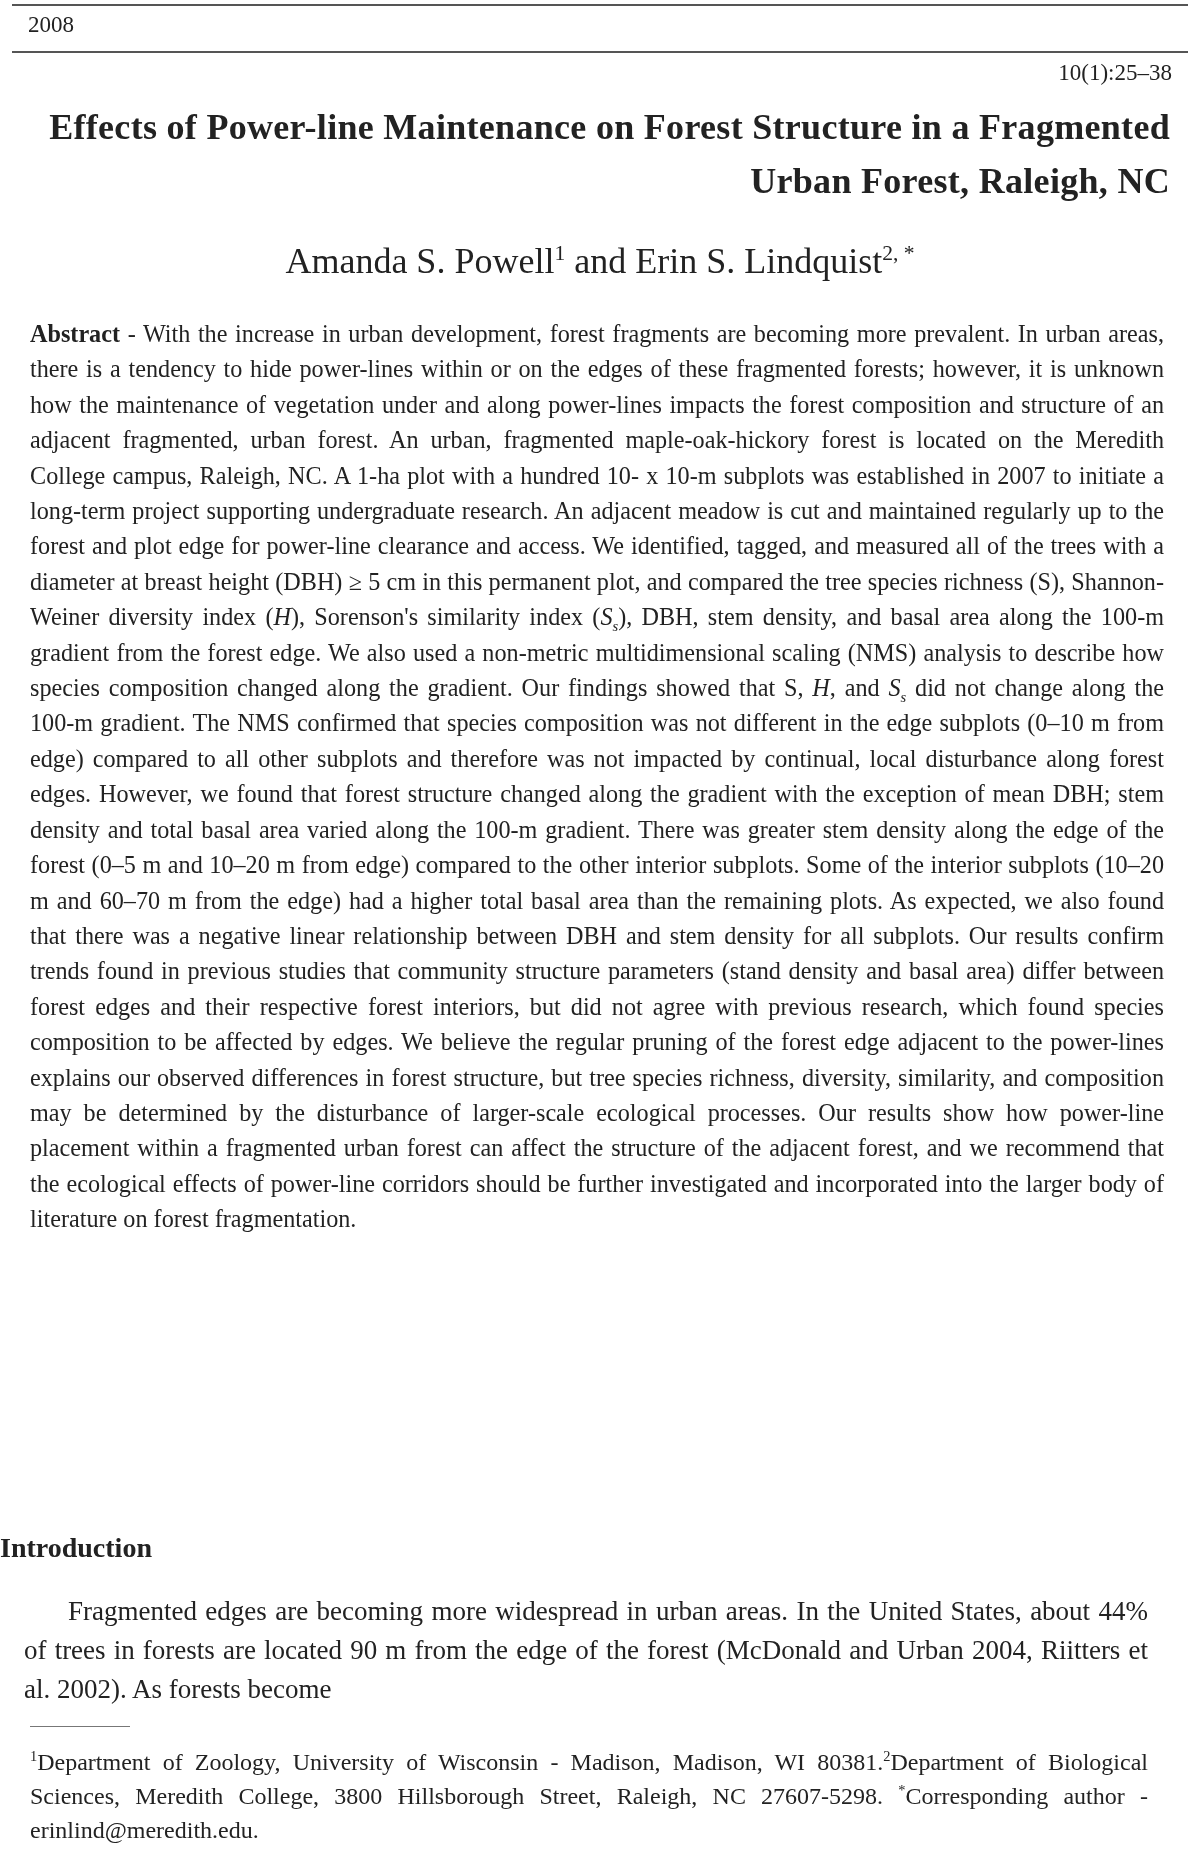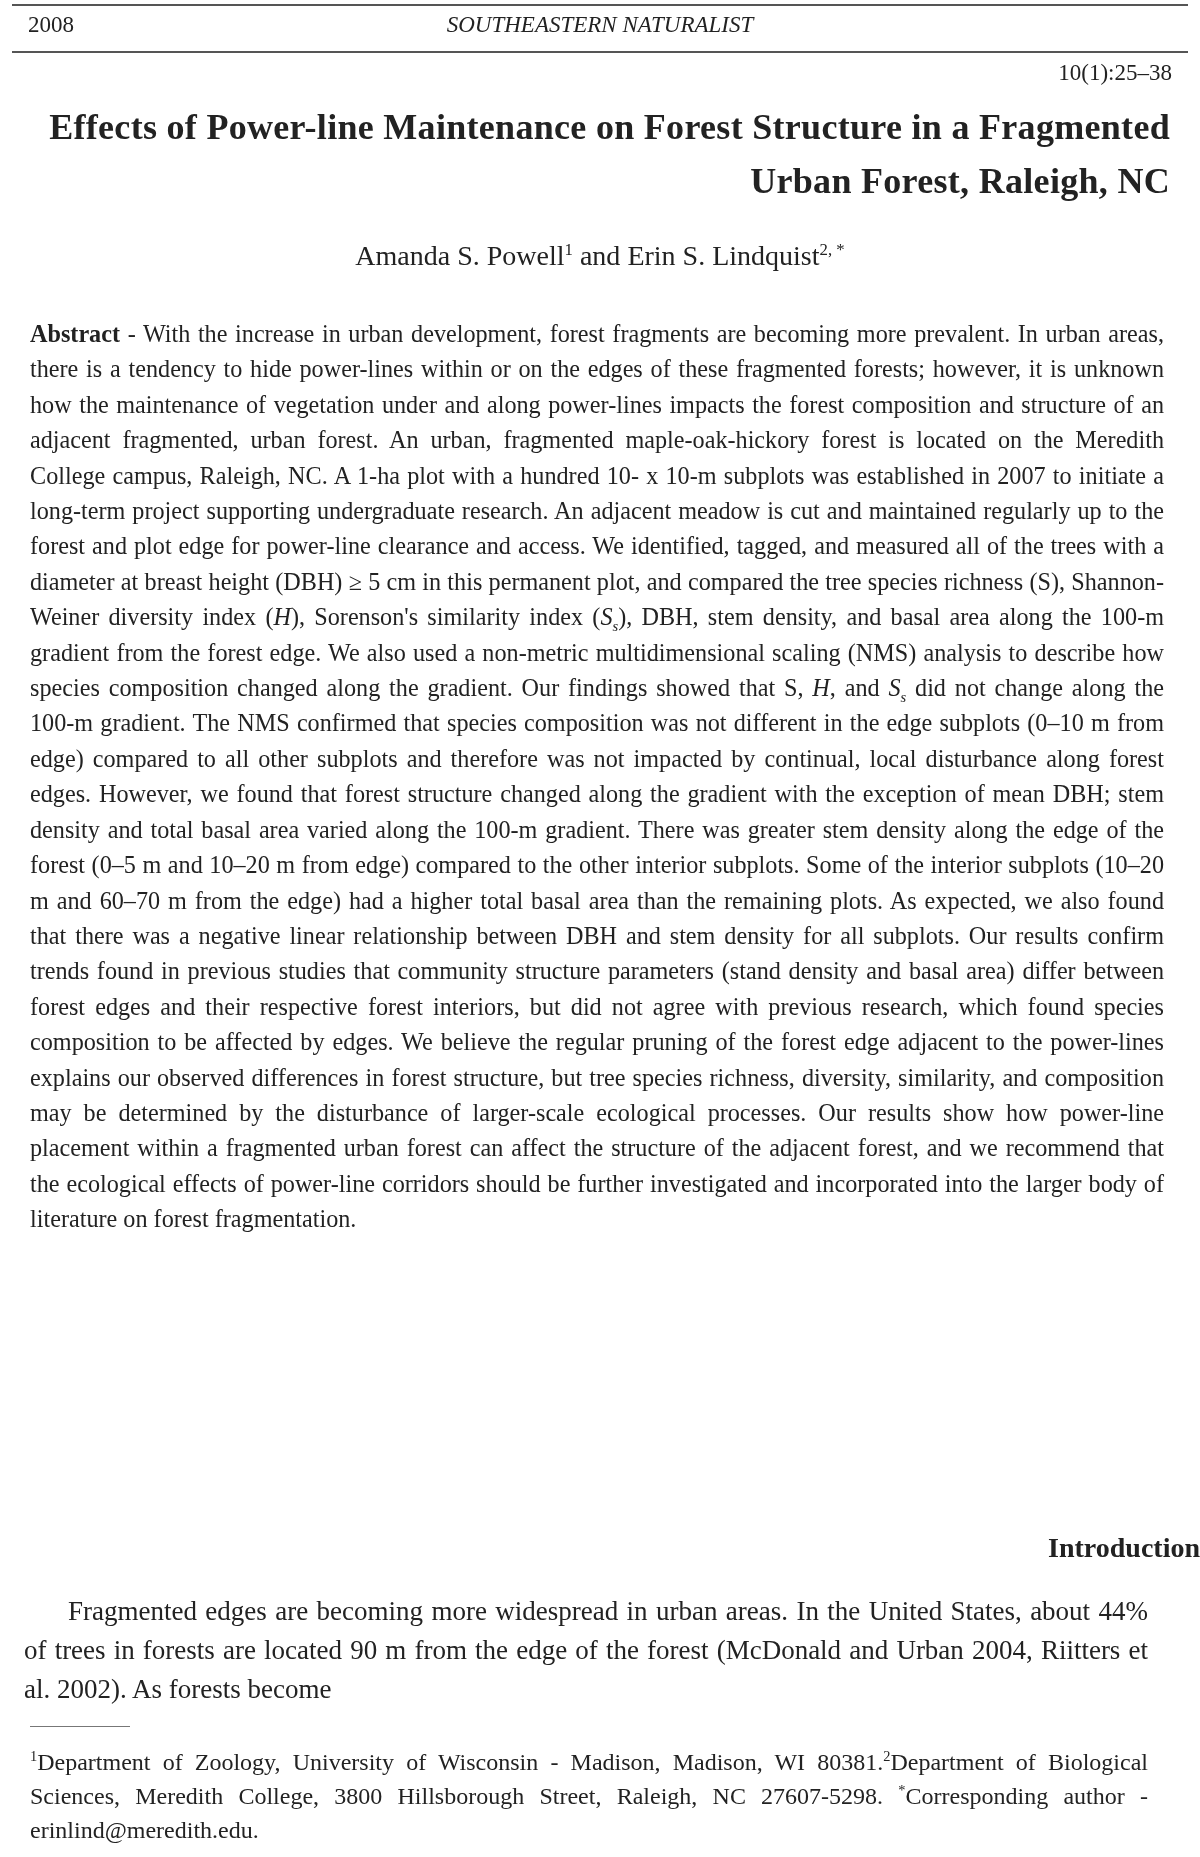--- a/index.html
+++ b/index.html
@@ -7,41 +7,40 @@
          font-family:"Liberation Serif","DejaVu Serif",serif; color:#222; }
   .rule { position:absolute; left:12px; right:12px; height:2px; background:#555; }
   .rule.top { top:4px; }
   .rule.bot { top:51px; }
   .hdr { position:absolute; top:12px; left:28px; right:28px; height:30px; font-size:23px; }
   .hdr .l { position:absolute; left:0; top:0; }
   .hdr .c { position:absolute; left:0; right:0; top:0; text-align:center; font-style:italic; }
   .hdr .r { position:absolute; right:0; top:0;margin-top:48px; }
   .title { position:absolute; top:100px; left:30px; right:30px; text-align:right;
            font-weight:bold; font-size:36px; line-height:54px; letter-spacing:0.3px; }
-  .authors { position:absolute; top:240px; left:0; right:0; text-align:center; font-size:28px; }
+  .authors { position:absolute; top:240px; left:0; right:0; text-align:center; font-size:36px; }
   sup { font-size:60%; line-height:0; vertical-align:super; }
   sub { font-size:60%; line-height:0; }
   .abstract { position:absolute; top:316px; left:30px; right:36px; font-size:24.2px;
               line-height:35.4px; text-align:justify; }
   .abstract b { font-weight:bold; }
-  .section { position:absolute; top:1532px; left:0; right:0; text-align:right;
+  .section { position:absolute; top:1532px; left:0; right:0; text-align:left;
              font-weight:bold; font-size:28px; }
   .intro { position:absolute; top:1592px; left:24px; right:52px; font-size:27px;
            line-height:39px; text-align:justify; text-indent:44px; }
   .fnrule { position:absolute; top:1726px; left:30px; width:100px; height:1px; background:#777; }
   .foot { position:absolute; top:1745px; left:30px; right:52px; font-size:24px; line-height:34px;
           text-align:justify; }
 </style>
 </head>
 <body>
 
 <div class="rule top"></div>
 <div class="hdr">
   <span class="l">2008</span>
-  <span class="c">SOUTHEASTERN NATURALIST</span>
   <span class="r">10(1):25–38</span>
 </div>
 <div class="rule bot"></div>
 
 <div class="title">Effects of Power-line Maintenance on Forest Structure in a Fragmented Urban Forest, Raleigh, NC</div>
 
 <div class="authors">
   <span>Amanda S. Powell</span><sup>1</sup><span> and </span><span>Erin S. Lindquist</span><sup>2, *</sup>
 </div>
 

